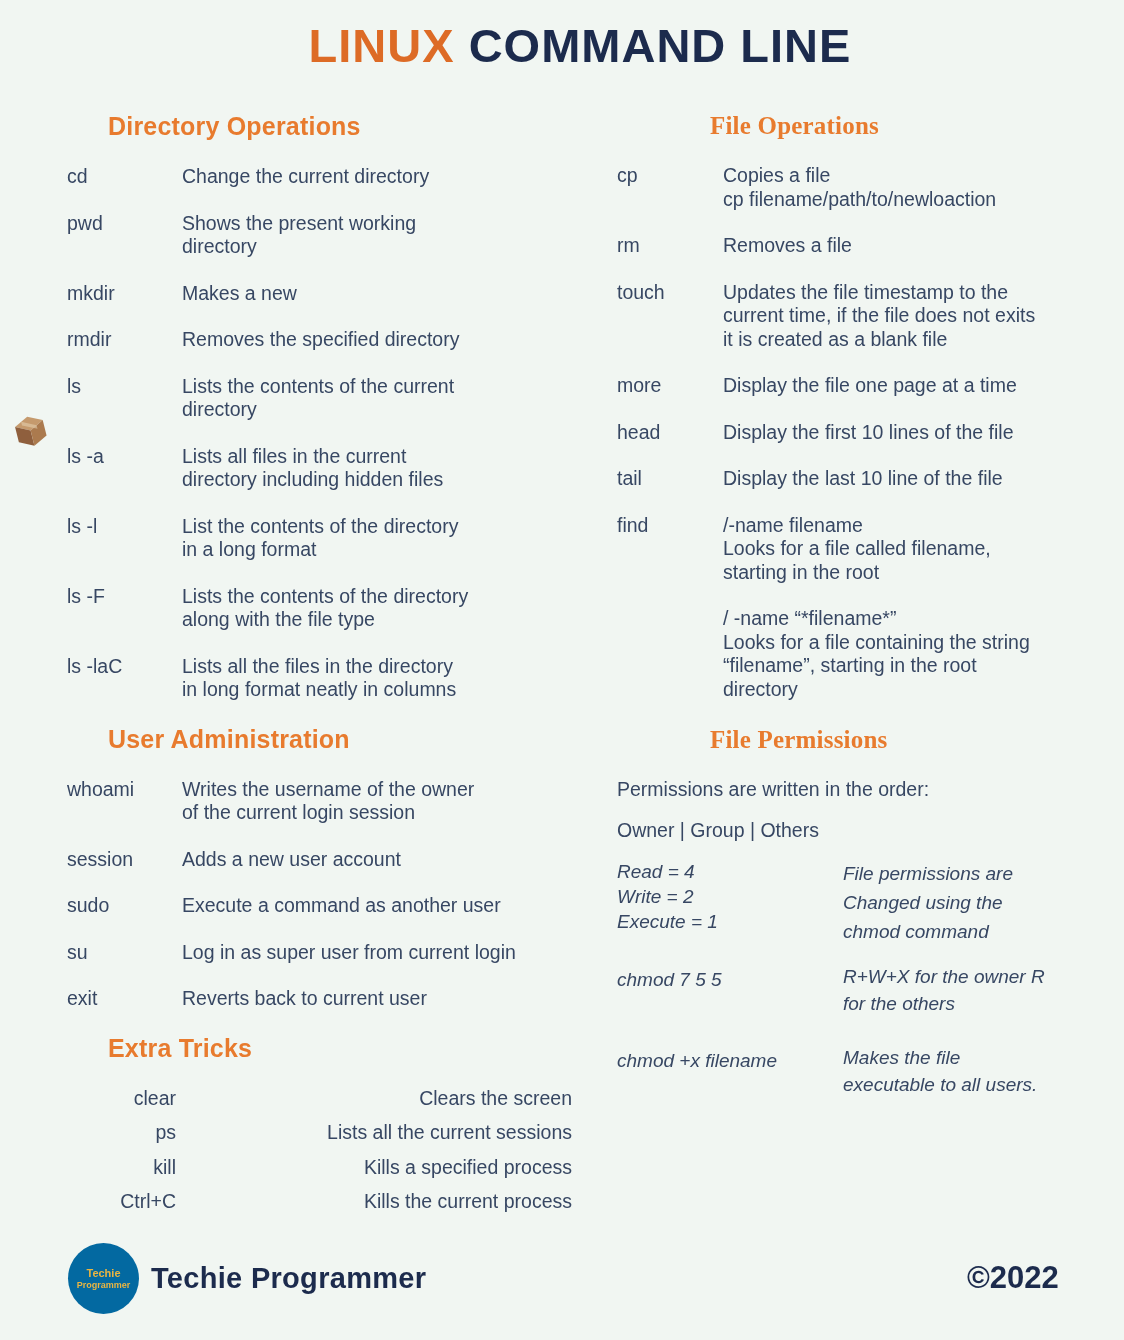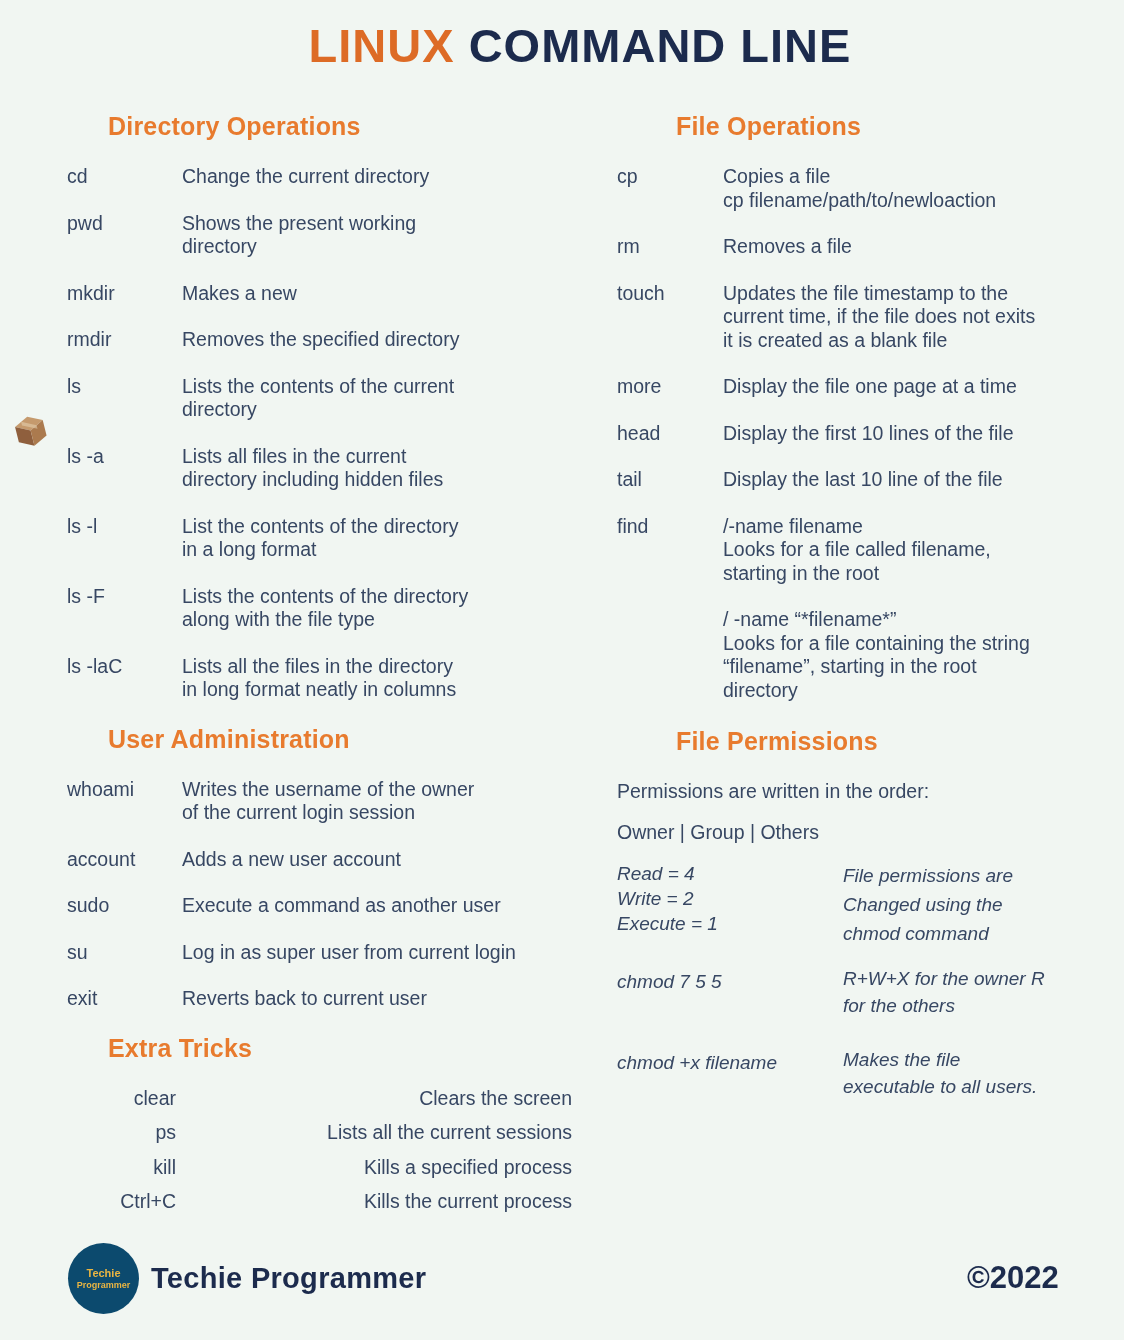--- a/index.html
+++ b/index.html
@@ -20,21 +20,21 @@
   .title .accent { color:#dd6b26; }
 
   .col-left  { position:absolute; left:67px;  top:112px; width:505px; }
   .col-right { position:absolute; left:617px; top:112px; width:495px; }
 
   .section-heading {
     font-size:25px; font-weight:800; color:#e87b2e;
     margin-bottom:24px; letter-spacing:0.2px;
   }
   .col-left  .section-heading { margin-left:41px; }
-  .col-right .section-heading { margin-left:59px; }
+  .col-right .section-heading { margin-left:93px;font-family:Liberation Serif, serif; }
 
   .row { display:flex; margin-bottom:23px; font-size:19.5px; line-height:23.5px; }
   .cmd { flex:0 0 115px; padding-right:6px; }
   .col-right .cmd { flex:0 0 106px; }
   .desc { white-space:pre-line; flex:1; }
 
   .heading-gap  { margin-top:6px; }
   .perm-heading { margin-top:25px; }
 
   .tight .row { margin-bottom:11px;text-align:right; }
@@ -44,21 +44,21 @@
   .perm-grid .left  { flex:0 0 226px; white-space:pre-line; line-height:25px; }
   .perm-grid .right { flex:1; white-space:pre-line; line-height:29px; }
   .perm-grid.cmdrow { margin-bottom:27px; }
   .perm-grid.cmdrow .left { line-height:23.5px; padding-top:5px; }
   .perm-grid.cmdrow .right { line-height:27px; }
 
   .package-icon { position:absolute; left:12px; top:413px; width:38px; height:38px; }
 
   .footer-logo {
     position:absolute; left:68px; top:1243px; width:71px; height:71px;
-    background:#0c4a6e; border-radius:50%;
+    background:#0369a1; border-radius:50%;
     display:flex; flex-direction:column; align-items:center; justify-content:center;
     color:#eab542; font-weight:700; text-align:center; line-height:12px;
   }
   .footer-logo .l1 { font-size:11px; }
   .footer-logo .l2 { font-size:9px; }
   .footer-brand {
     position:absolute; left:151px; top:1262px;
     font-size:29px; font-weight:800; color:#1c2b4d; letter-spacing:0.3px;
   }
   .footer-year {
@@ -128,21 +128,21 @@
     </div>
 
     <div class="section-heading heading-gap">User Administration</div>
 
     <div class="row">
       <div class="cmd">whoami</div>
       <div class="desc">Writes the username of the owner
 of the current login session</div>
     </div>
     <div class="row">
-      <div class="cmd">account</div>
+      <div class="cmd">session</div>
       <div class="desc">Adds a new user account</div>
     </div>
     <div class="row">
       <div class="cmd">sudo</div>
       <div class="desc">Execute a command as another user</div>
     </div>
     <div class="row">
       <div class="cmd">su</div>
       <div class="desc">Log in as super user from current login</div>
     </div>

